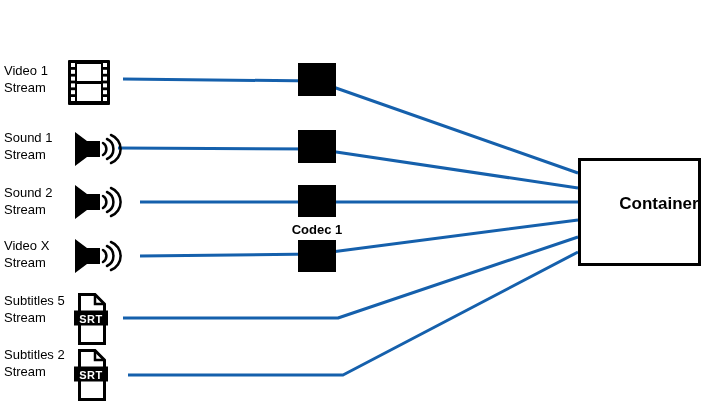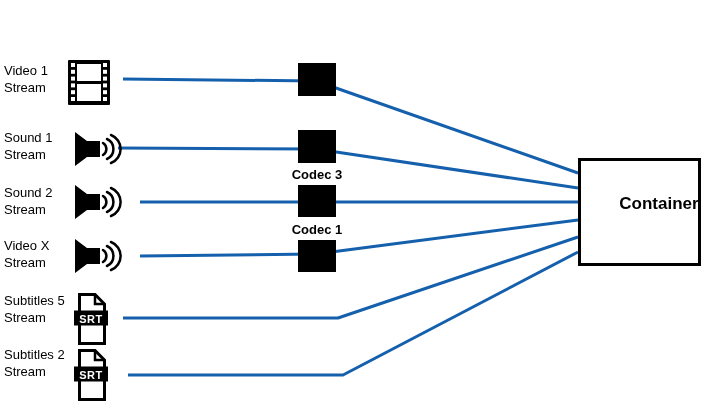--- a/index.html
+++ b/index.html
@@ -126,18 +126,17 @@
   </div>
   <div class="stream-label" style="top:292px">
     <span>Subtitles 5</span>
     <span>Stream</span>
   </div>
   <div class="stream-label" style="top:346px">
     <span>Subtitles 2</span>
     <span>Stream</span>
   </div>
 
-  <div class="codec-label" style="top:167px">Codec 3</div>
   <div class="codec-label" style="top:222px">Codec 1</div>
 
   <div class="container-label">Container</div>
 
 </div>
 
 </body></html>

